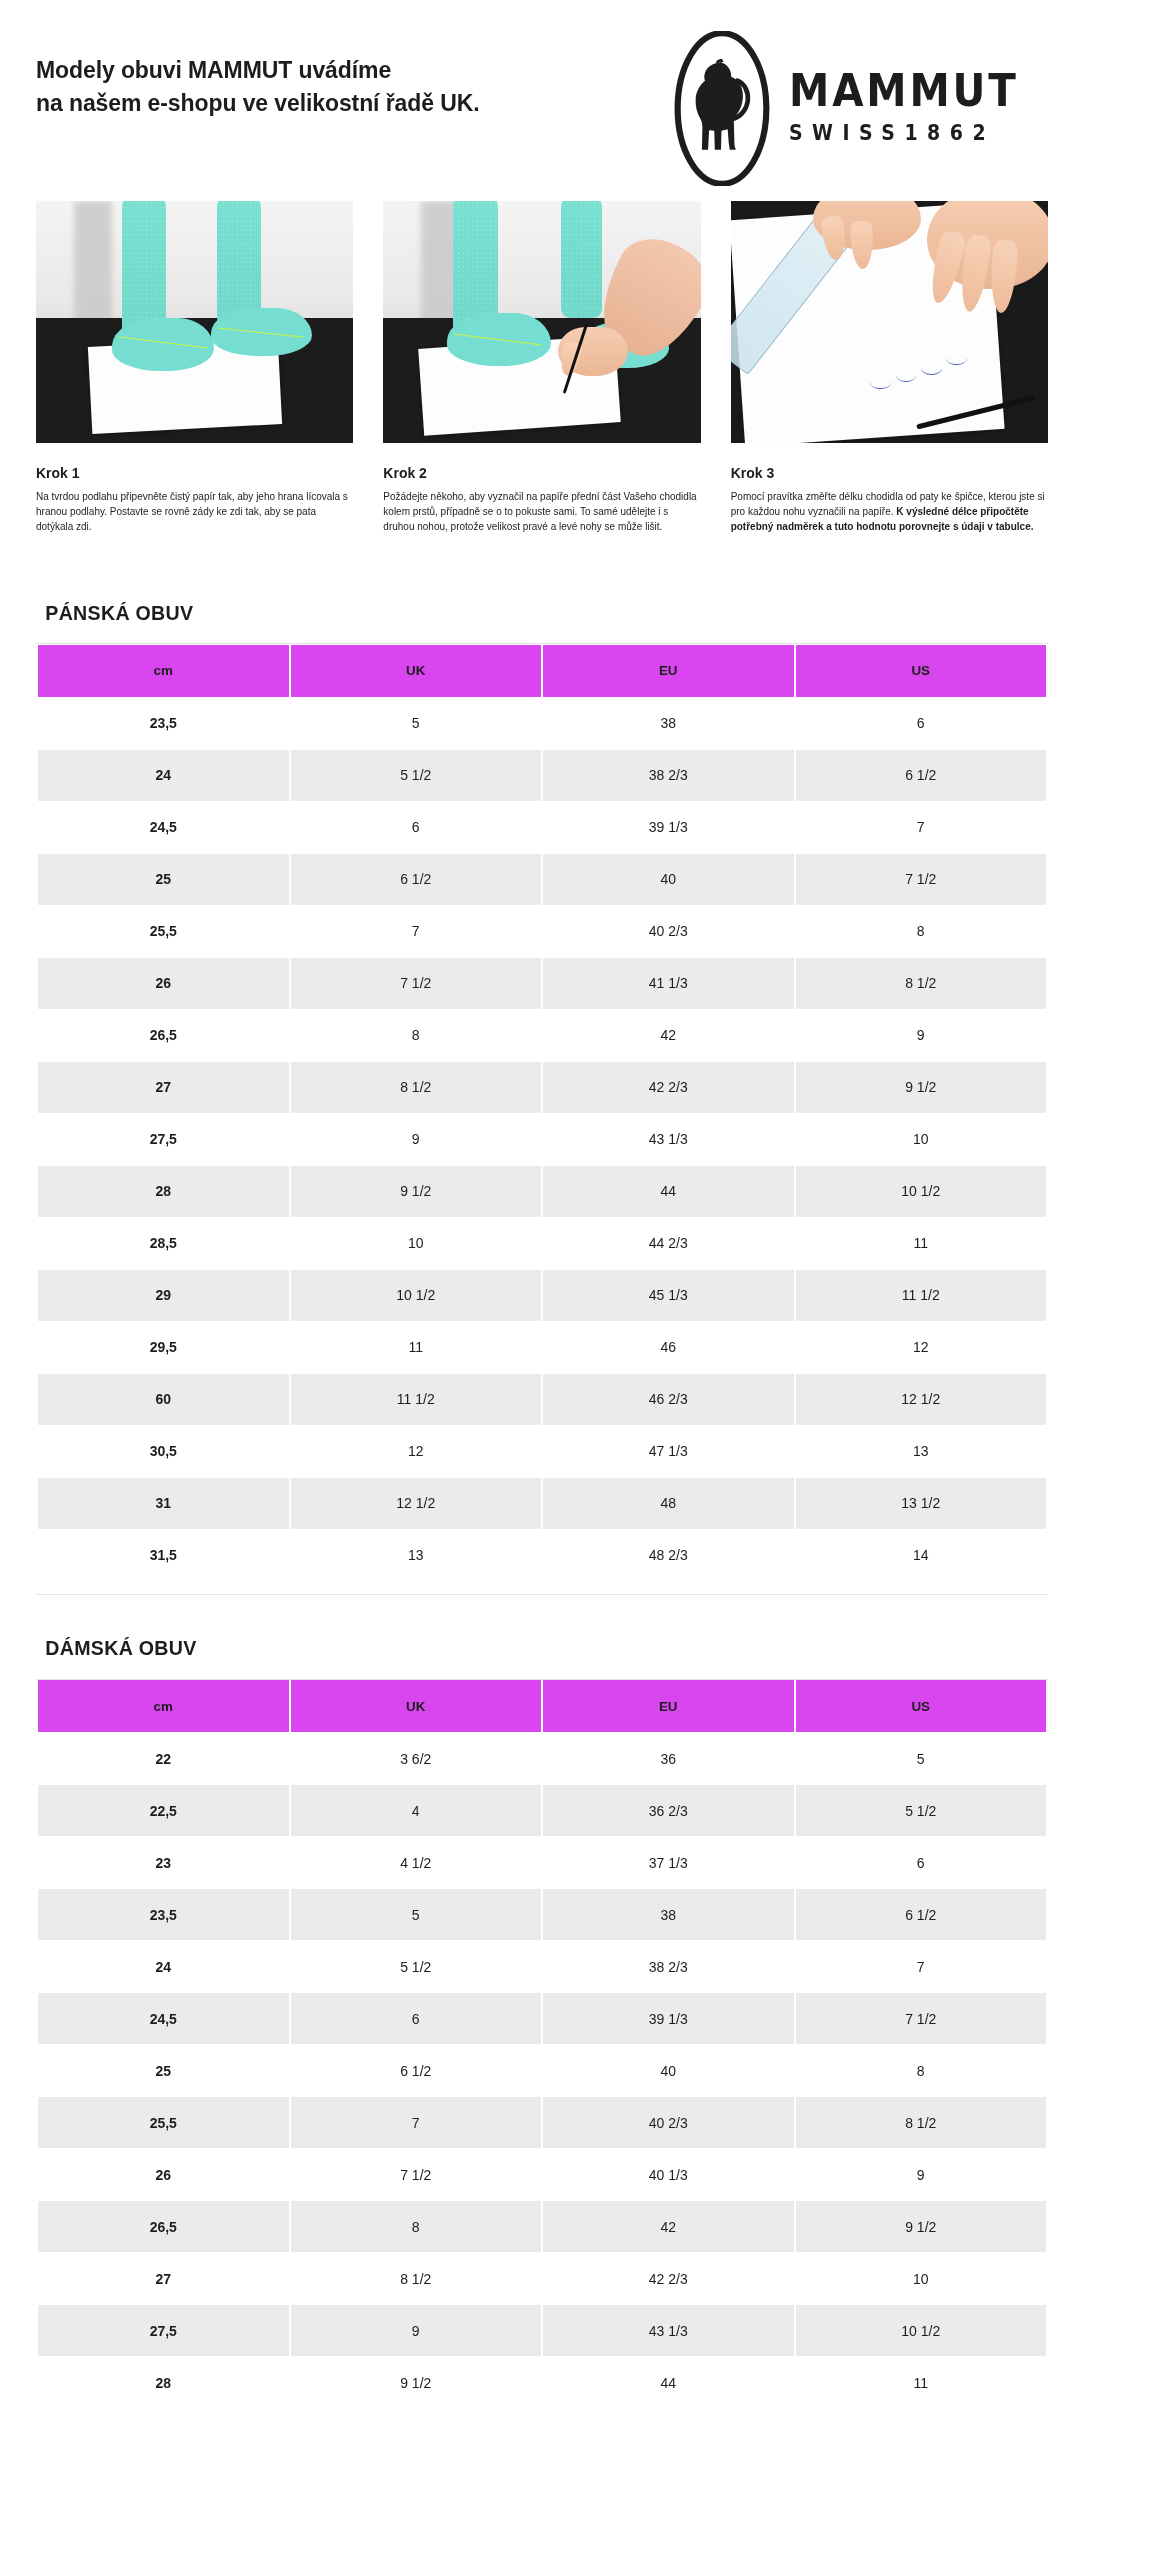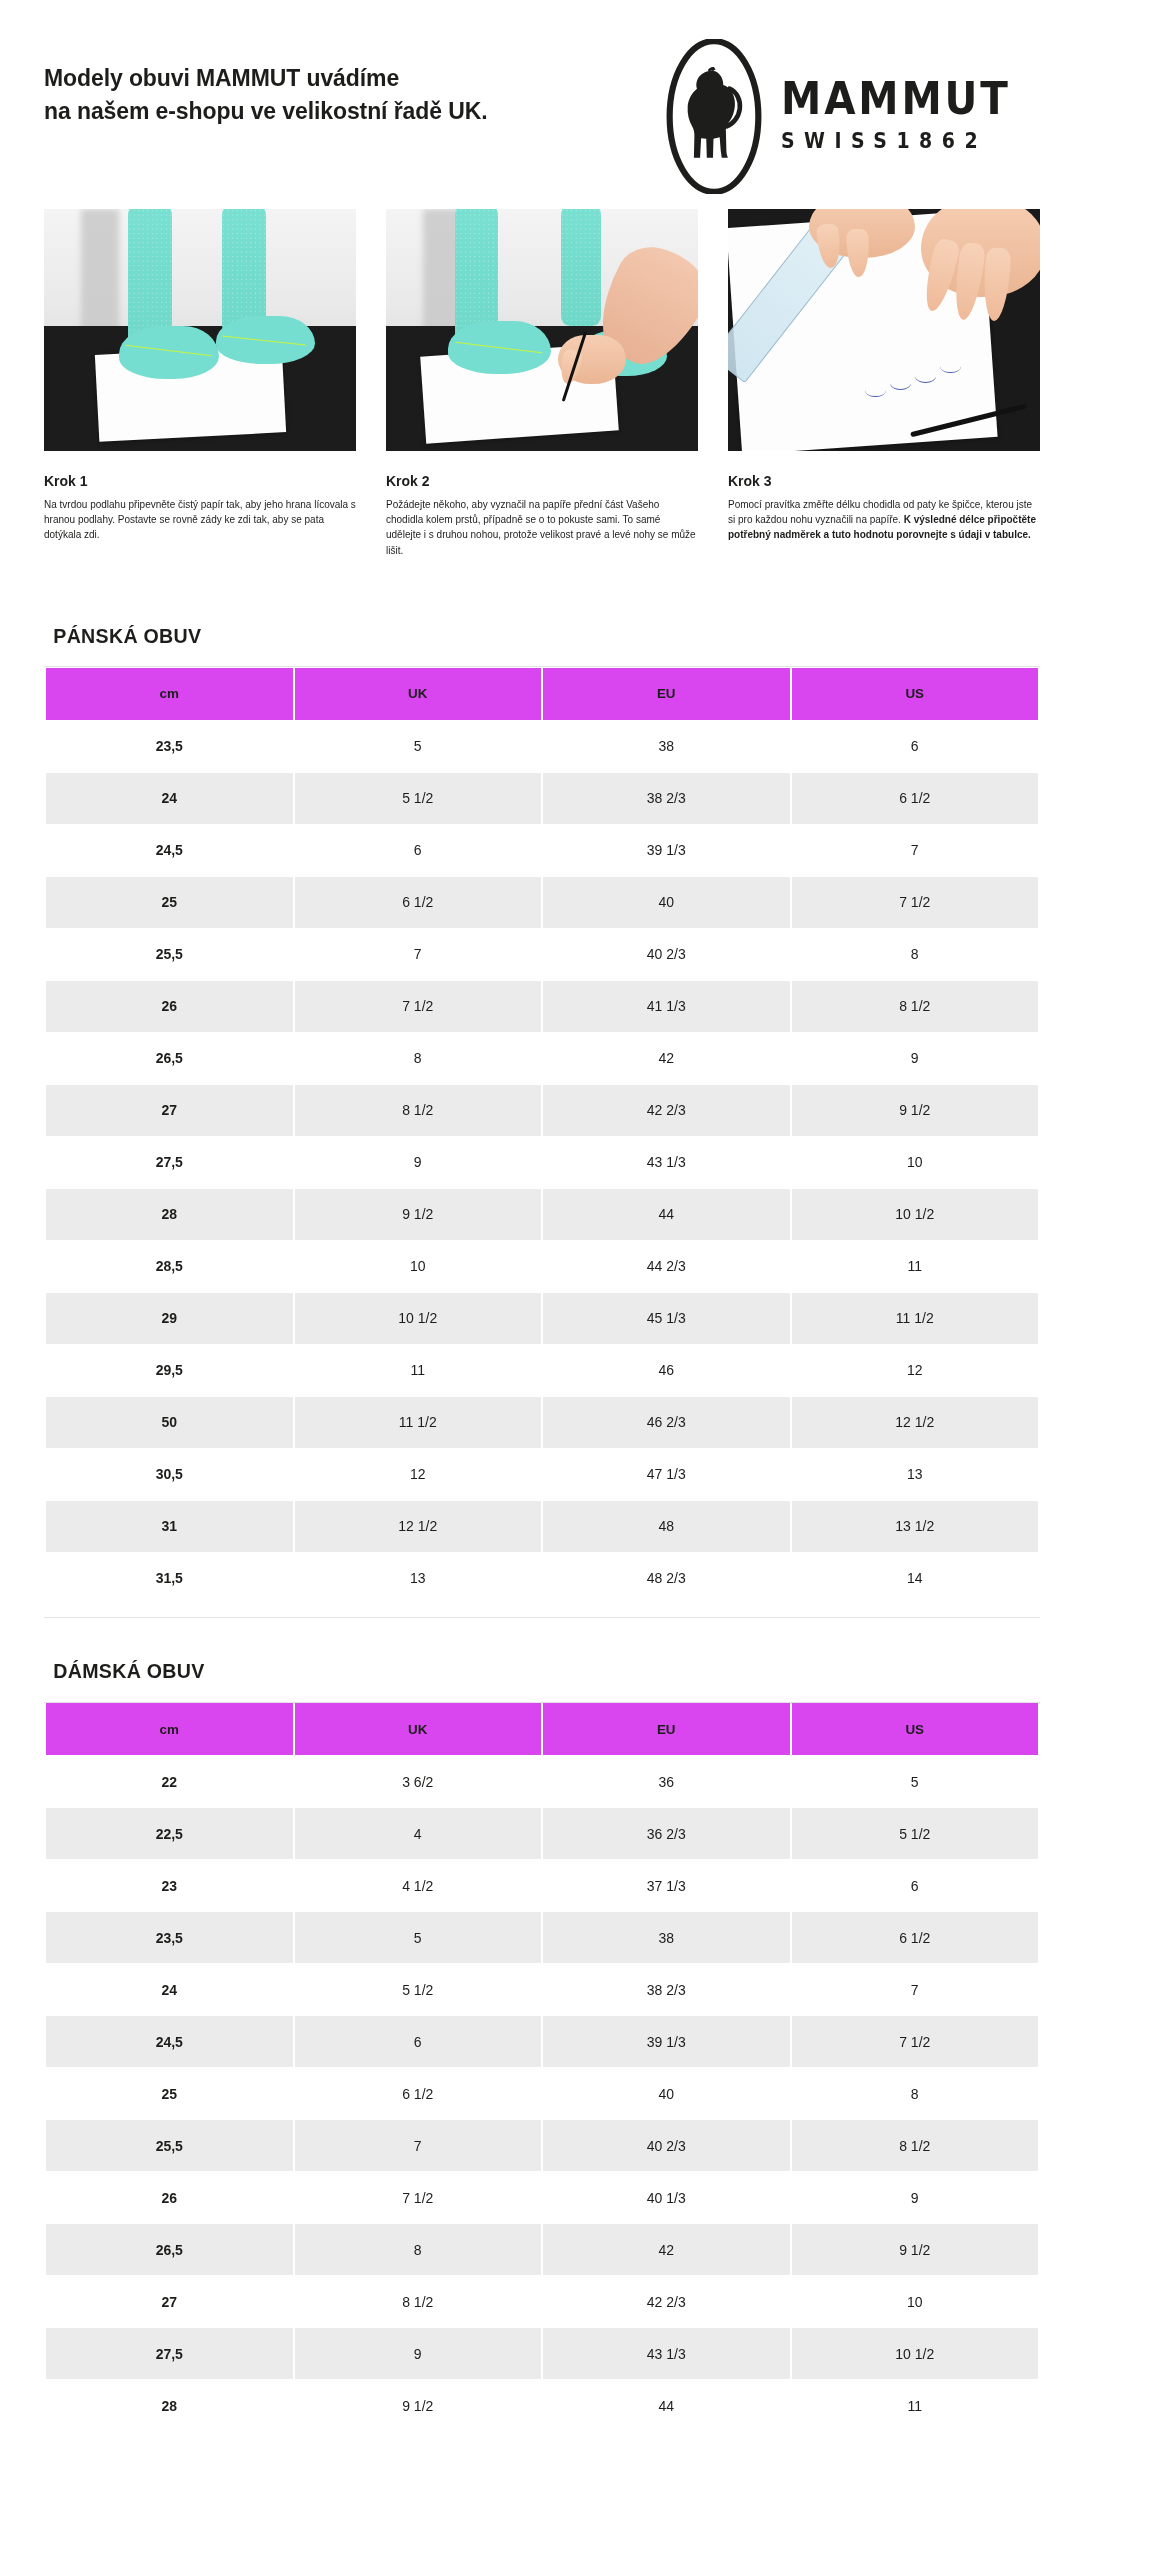--- a/index.html
+++ b/index.html
@@ -4,21 +4,21 @@
 <style>
   * { box-sizing: border-box; }
   html, body { margin:0; padding:0; }
   body {
     width: 1156px;
     background: #ffffff;
     font-family: "Liberation Sans", sans-serif;
     color: #1d1d1b;
     -webkit-font-smoothing: antialiased;
   }
-  .page { width: 1084px; padding: 8px; position: relative; }
+  .page { width: 1084px; padding: 0; position: relative; }
 
   
   .header {
     display: flex;
     align-items: flex-start;
     justify-content: space-between;
     padding: 31px 36px 5.2px 36px;
   }
   .headline {
     font-size: 23px;
@@ -335,21 +335,21 @@
             <td class="cx">45 1/3</td>
             <td class="cx">11 1/2</td>
           </tr>
           <tr>
             <td class="c0">29,5</td>
             <td class="cx">11</td>
             <td class="cx">46</td>
             <td class="cx">12</td>
           </tr>
           <tr class="alt">
-            <td class="c0">50</td>
+            <td class="c0">60</td>
             <td class="cx">11 1/2</td>
             <td class="cx">46 2/3</td>
             <td class="cx">12 1/2</td>
           </tr>
           <tr>
             <td class="c0">30,5</td>
             <td class="cx">12</td>
             <td class="cx">47 1/3</td>
             <td class="cx">13</td>
           </tr>

